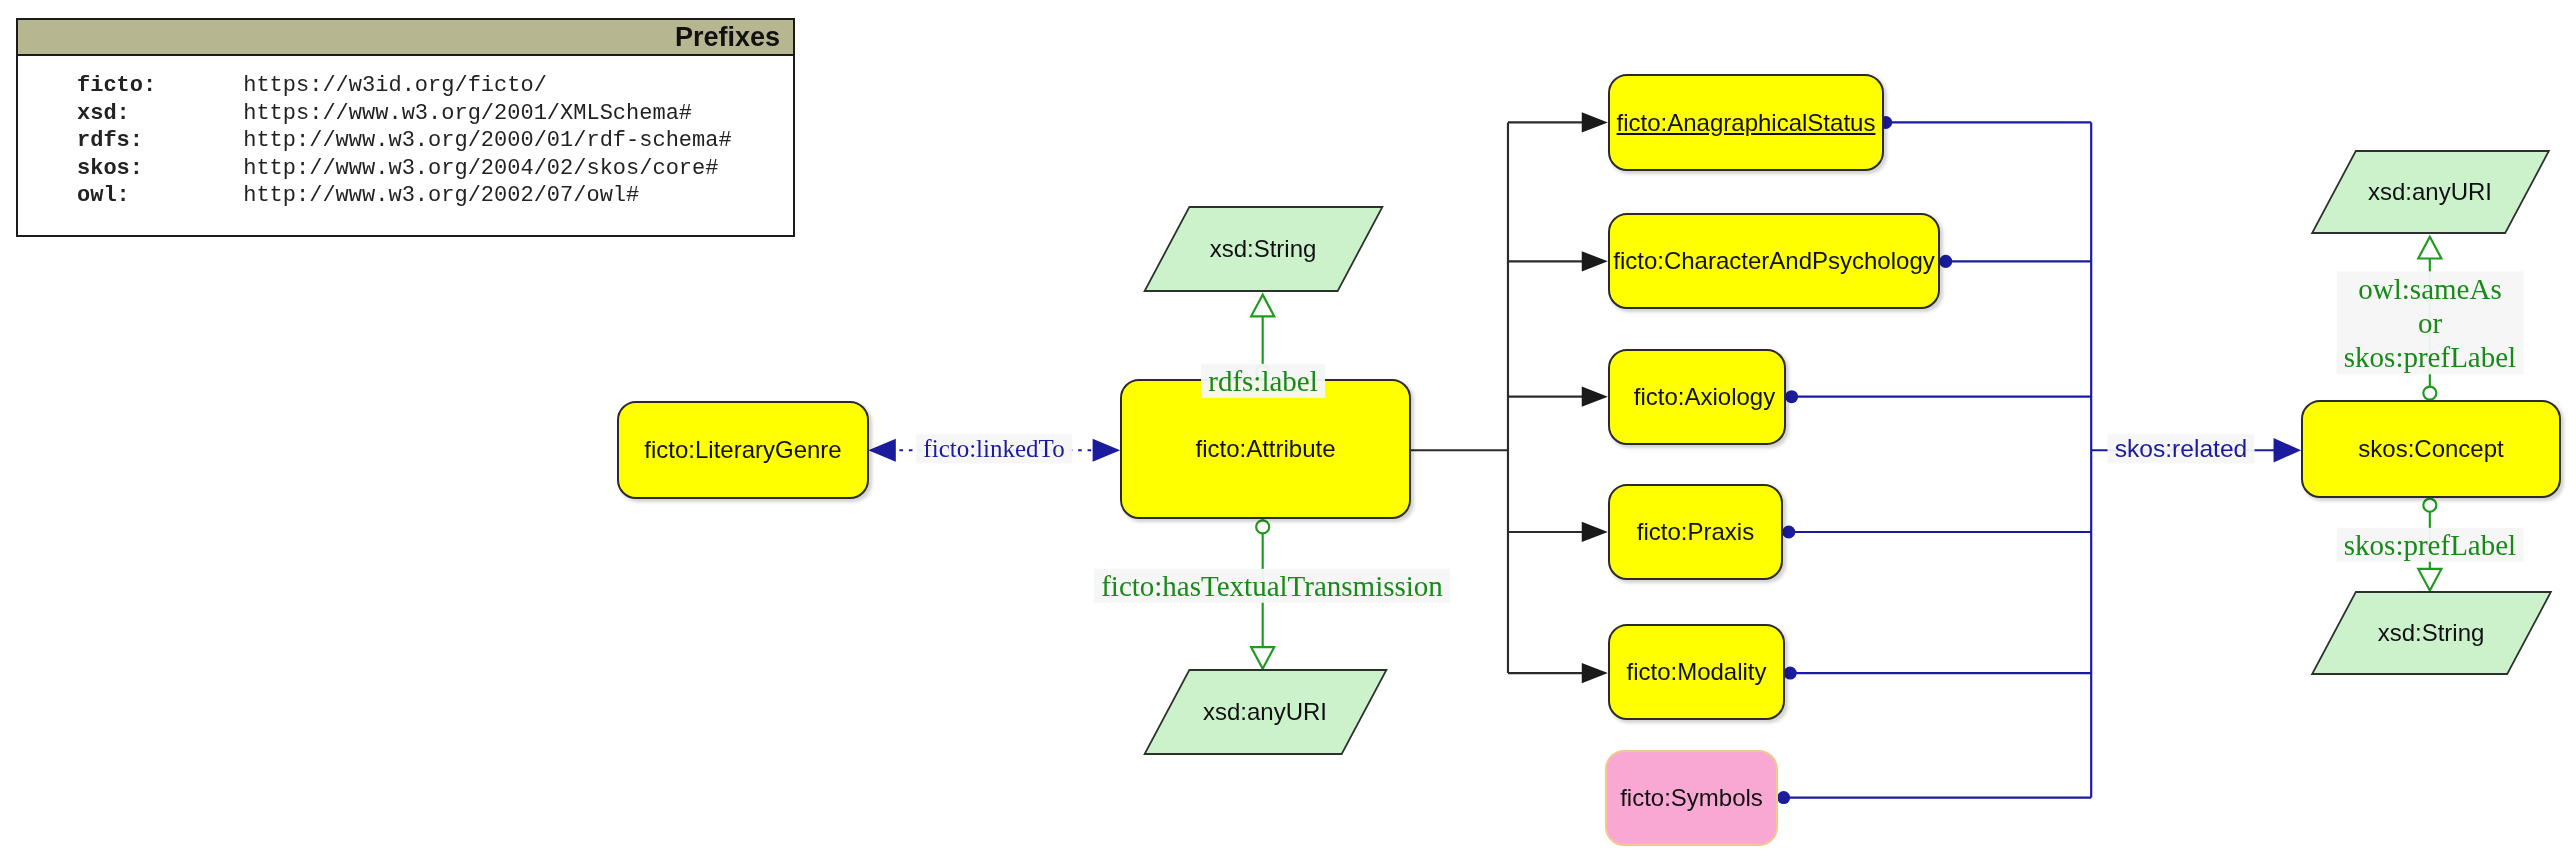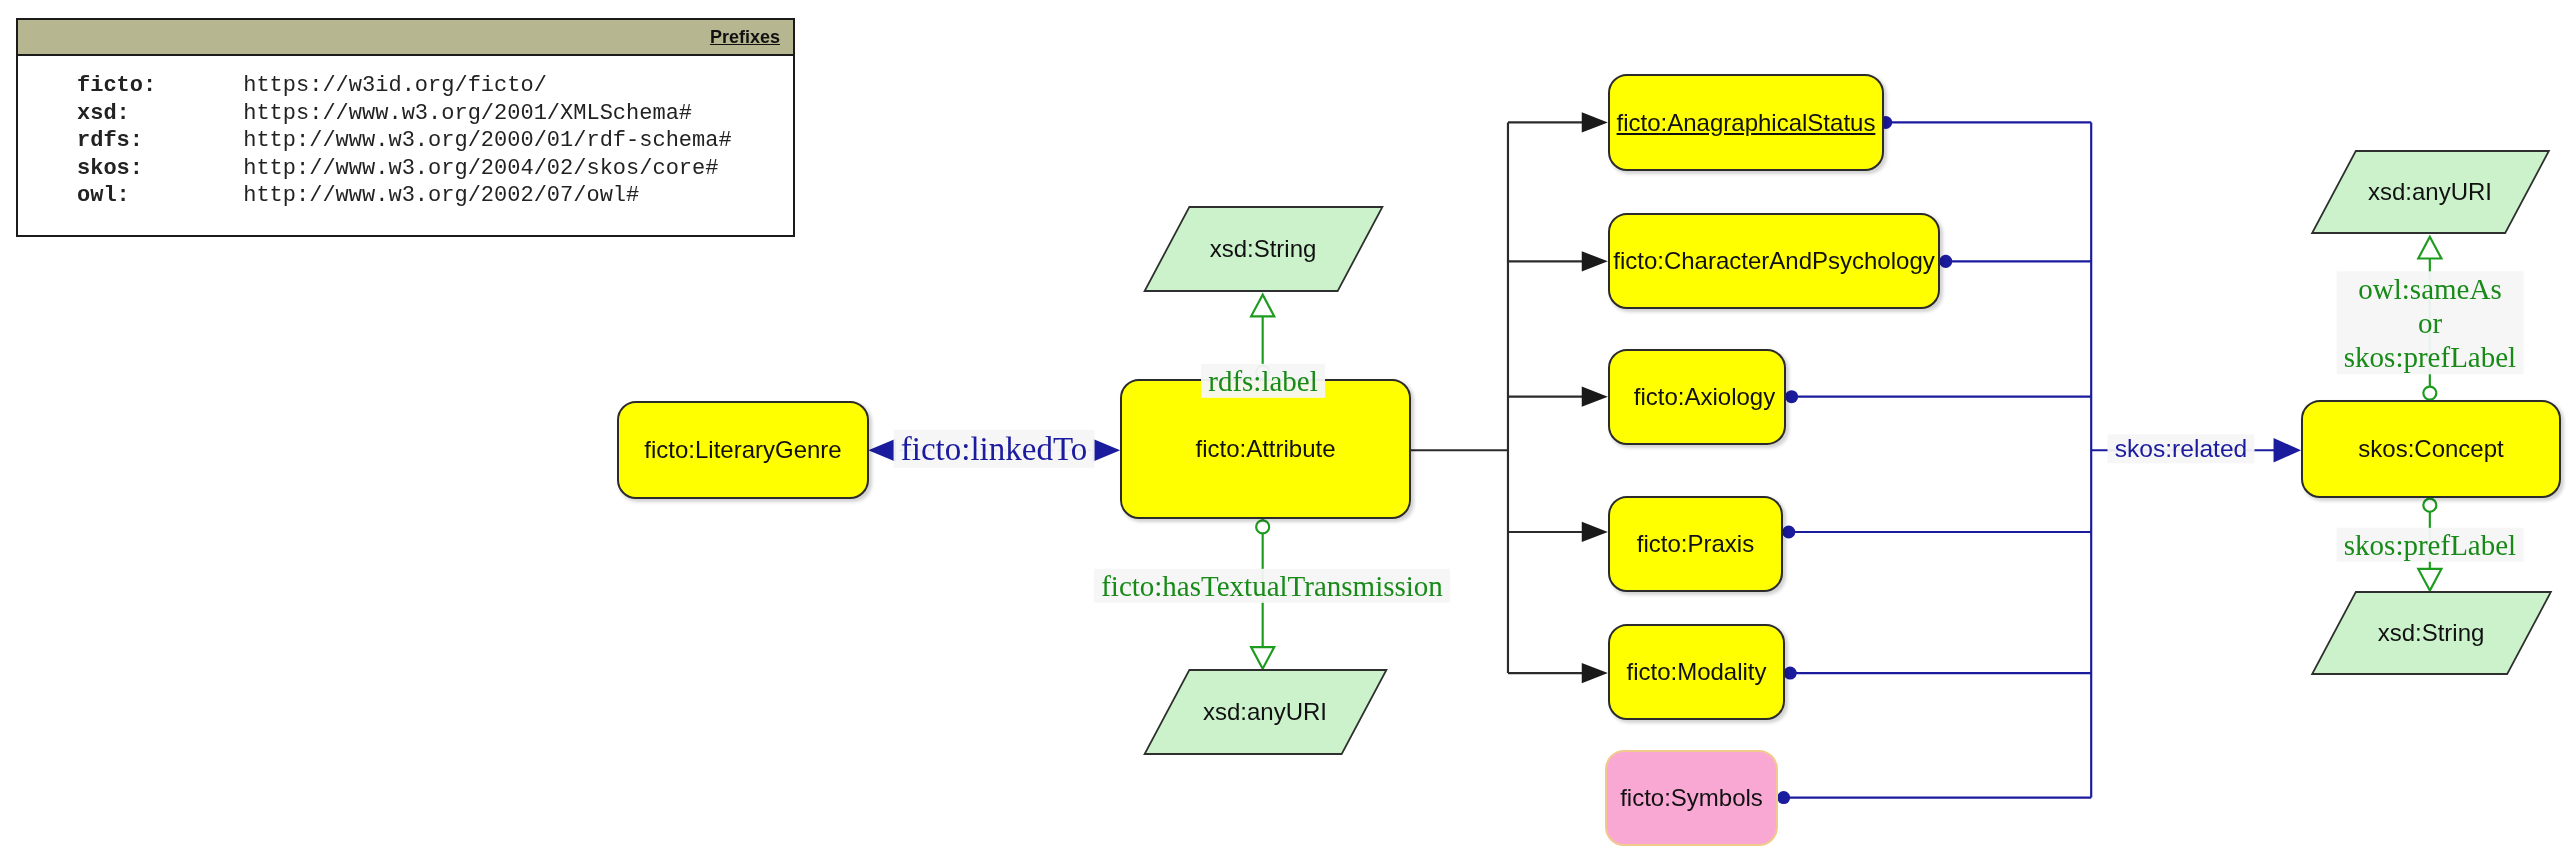--- a/index.html
+++ b/index.html
@@ -14,21 +14,21 @@
 
   
   .prefix-panel{
     position:absolute;left:16px;top:18px;width:779px;height:219px;
     background:#ffffff;border:2.2px solid #1b1b1b;box-sizing:border-box;
   }
   .prefix-header{
     height:36px;background:#b6b690;border-bottom:2.9px solid #1b1b1b;
     display:flex;align-items:center;justify-content:flex-end;
     padding-right:13px;box-sizing:border-box;
-    font-weight:bold;font-size:18px;color:#111;text-decoration:underline;
+    font-weight:bold;font-size:27px;color:#111;
   }
   .prefix-body{padding:16px 0 0 59px;}
   .prefix-row{line-height:27.5px;font-family:"Liberation Mono","DejaVu Sans Mono",monospace;font-size:22px;color:#222;}
   .prefix-row .pfx{display:inline-block;width:153px;font-weight:bold;}
   .prefix-row .uri{font-weight:normal;}
 
   
   .node{
     position:absolute;box-sizing:border-box;
     background:#ffff00;border:2.2px solid #2b2b2b;border-radius:19px;
@@ -50,21 +50,21 @@
     font-size:24px;color:#111;
   }
 
   
   .edge-label{
     position:absolute;transform:translate(-50%,-50%);
     background:rgba(245,245,247,0.95);padding:0.7px 7.2px;
     white-space:nowrap;text-align:center;
   }
   .edge-label.green{color:#178a17;font-family:"Liberation Serif",serif;font-size:29px;}
-  .edge-label.blue-serif{color:#1b1b9e;font-family:"Liberation Serif",serif;font-size:33px;}
+  .edge-label.blue-serif{color:#1b1b9e;font-family:"Liberation Serif",serif;font-size:25px;}
   .edge-label.blue-sans{color:#1b1b9e;font-family:"Liberation Sans",sans-serif;font-size:24.6px;}
   .edge-label .stack-line{line-height:34px;}
 </style>
 </head>
 <body>
 
 <div class="canvas">
 
   <svg class="edges" viewBox="0 0 3560 1195">
 
@@ -153,21 +153,21 @@
         <span class="uri">http://www.w3.org/2002/07/owl#</span>
       </div>
     </div>
   </div>
 
   <div class="node" style="left:617px;top:401px;width:252px;height:98px;">ficto:LiteraryGenre</div>
   <div class="node" style="left:1120px;top:379px;width:291px;height:140px;">ficto:Attribute</div>
   <div class="node" style="left:1608px;top:74px;width:276px;height:97px;text-decoration:underline;">ficto:AnagraphicalStatus</div>
   <div class="node" style="left:1608px;top:213px;width:332px;height:96px;">ficto:CharacterAndPsychology</div>
   <div class="node" style="left:1608px;top:349px;width:178px;height:96px;padding-left:15px;">ficto:Axiology</div>
-  <div class="node" style="left:1608px;top:484px;width:175px;height:96px;margin-top:12px;">ficto:Praxis</div>
+  <div class="node" style="left:1608px;top:484px;width:175px;height:96px;">ficto:Praxis</div>
   <div class="node" style="left:1608px;top:624px;width:177px;height:96px;">ficto:Modality</div>
   <div class="node cream" style="left:1605px;top:750px;width:173px;height:96px;box-shadow:none;">ficto:Symbols</div>
   <div class="node" style="left:2301px;top:400px;width:260px;height:98px;">skos:Concept</div>
 
   <div class="para" style="left:1141px;top:206px;width:244px;height:86px;">
     <div class="bg"></div>
     <div class="lbl">xsd:String</div>
   </div>
   <div class="para" style="left:1141px;top:669px;width:248px;height:86px;">
     <div class="bg"></div>

